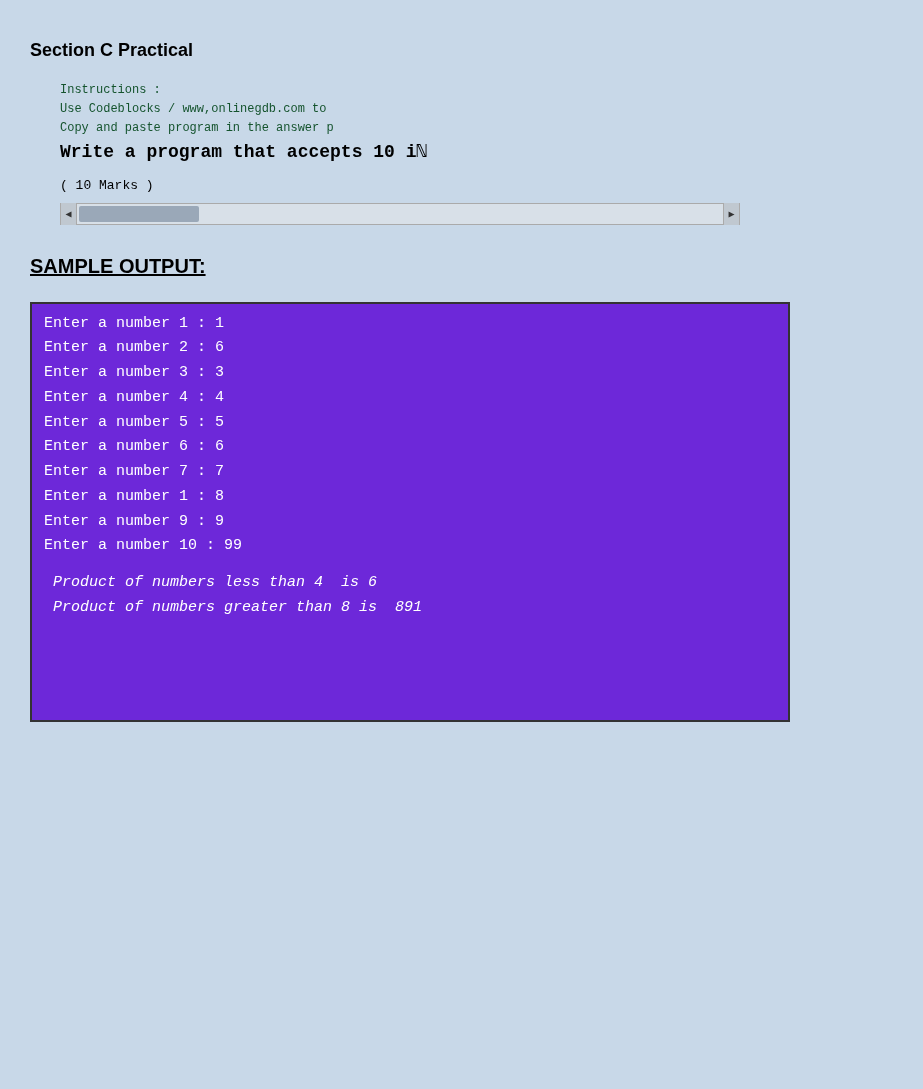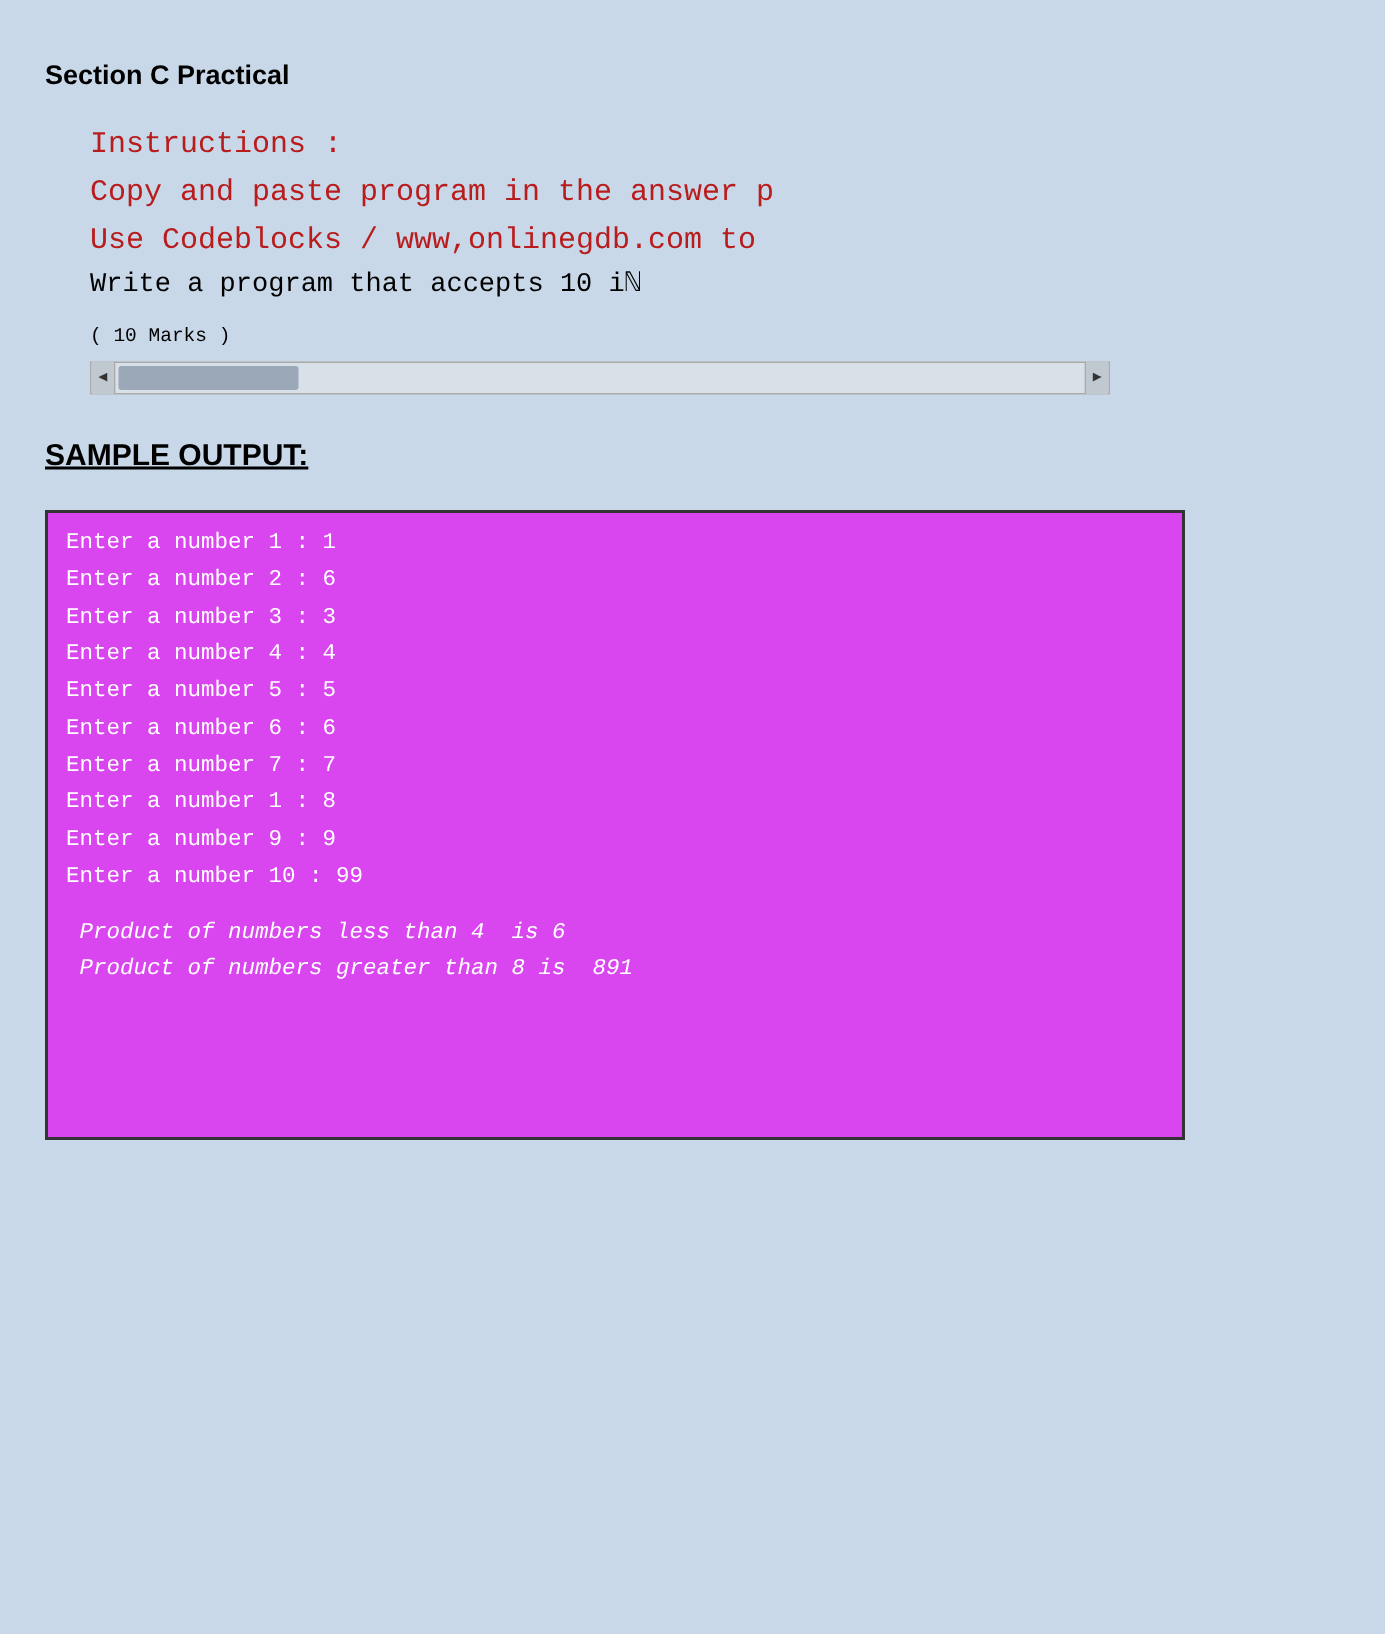--- a/index.html
+++ b/index.html
@@ -32,30 +32,30 @@
       color: #000;
     }
 
     .instructions-block {
       margin-left: 30px;
       margin-bottom: 10px;
     }
 
     .instruction-line {
       font-family: 'Courier New', Courier, monospace;
-      font-size: 20px;
-      color: #b91c1c;
+      font-size: 12px;
+      color: #14532d;
       line-height: 1.6;
       white-space: nowrap;
     }
 
     .bold-line {
       font-family: 'Courier New', Courier, monospace;
       font-size: 18px;
-      font-weight: normal;
+      font-weight: bold;
       color: #000;
       line-height: 1.5;
       white-space: nowrap;
     }
 
     .marks-line {
       font-family: 'Courier New', Courier, monospace;
       font-size: 13px;
       color: #000;
       margin-top: 12px;
@@ -123,21 +123,21 @@
     .sample-output-title {
       font-family: Arial, sans-serif;
       font-size: 20px;
       font-weight: bold;
       color: #000;
       margin-bottom: 24px;
       text-decoration: underline;
     }
 
     .terminal-box {
-      background-color: #d946ef;
+      background-color: #6d28d9;
       color: #ffffff;
       font-family: 'Courier New', Courier, monospace;
       font-size: 15px;
       padding: 8px 12px;
       width: 760px;
       min-height: 420px;
       line-height: 1.65;
       border: 2px solid #333;
     }
 
@@ -158,22 +158,22 @@
   </style>
 </head>
 <body>
 
 <div class="page-container">
 
   <h1 class="section-title">Section C Practical</h1>
 
   <div class="instructions-block">
     <div class="instruction-line">Instructions :</div>
+    <div class="instruction-line">Use Codeblocks / www,onlinegdb.com to</div>
     <div class="instruction-line">Copy and paste program in the answer p</div>
-    <div class="instruction-line">Use Codeblocks / www,onlinegdb.com to</div>
     <div class="bold-line">Write a program that accepts 10 iℕ</div>
     <div class="marks-line">( 10 Marks )</div>
   </div>
 
   <div class="scrollbar-area">
     <div class="scrollbar-left-arrow">◀</div>
     <div class="scrollbar-track">
       <div class="scrollbar-thumb"></div>
     </div>
     <div class="scrollbar-right-arrow">▶</div>

